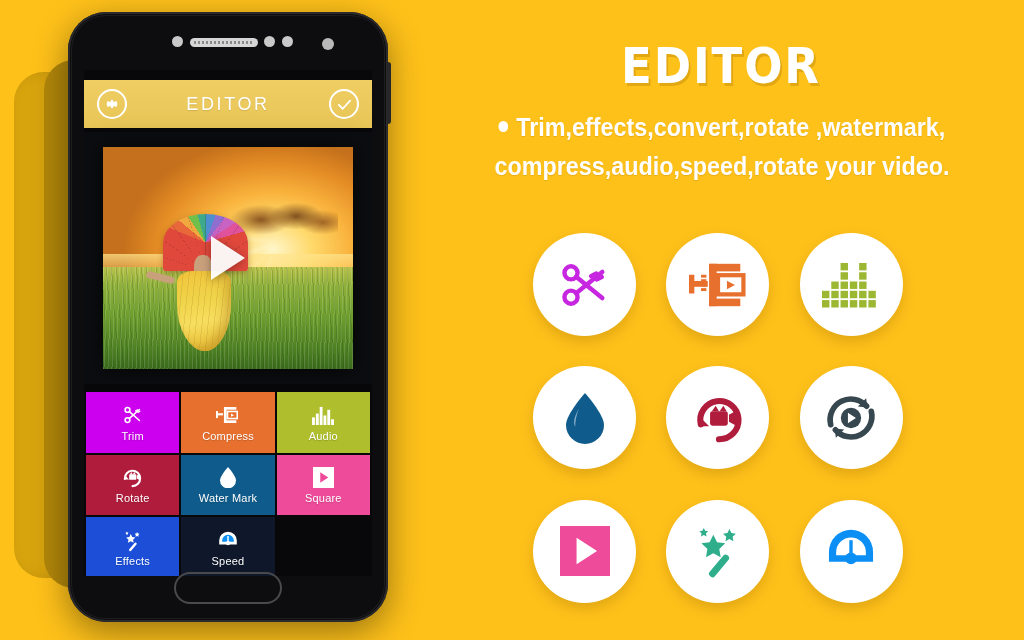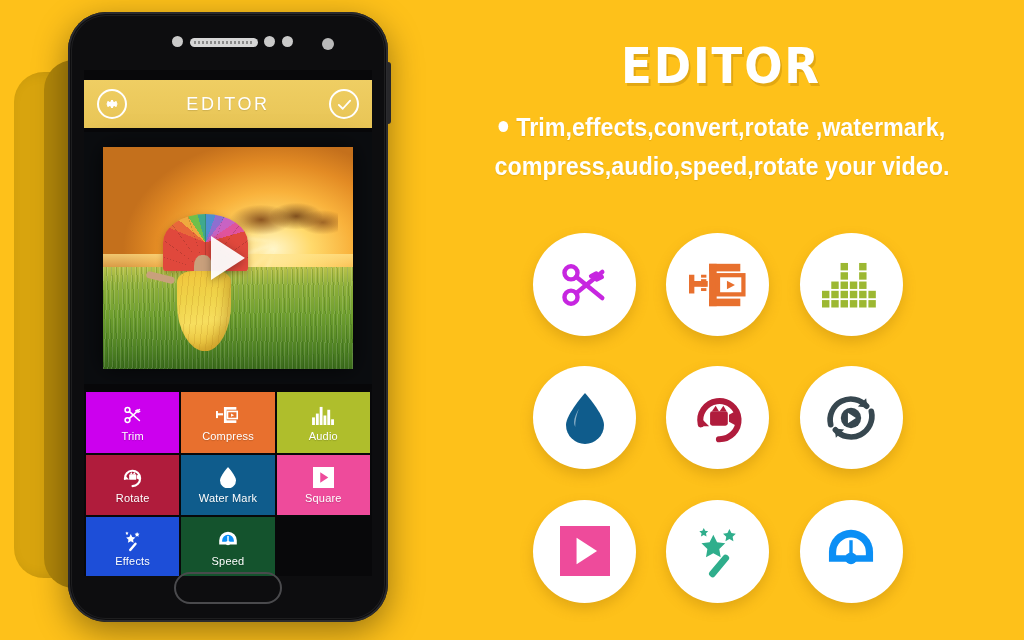--- a/index.html
+++ b/index.html
@@ -377,21 +377,21 @@
             <svg width="23" height="23" viewBox="0 0 24 24" fill="#fff">
               <path d="M10.2 5.3l1.5 3 3.3.5-2.4 2.3.6 3.3-3-1.6-3 1.6.6-3.3-2.4-2.3 3.3-.5z"></path>
               <path d="M16.8 3.1l.8 1.6 1.8.3-1.3 1.3.3 1.8-1.6-.9-1.6.9.3-1.8-1.3-1.3 1.8-.3z"></path>
               <path d="M6.2 2.6l.55 1.1 1.2.18-.87.85.2 1.2-1.08-.57-1.08.57.2-1.2-.87-.85 1.2-.18z"></path>
               <rect x="11.2" y="13.2" width="2.6" height="11" rx="1.2" transform="rotate(40 12.5 18.5)"></rect>
             </svg>
           </div>
           <div class="tile-label">Effects</div>
         </div>
 
-        <div class="tile" style="background:#14532d">
+        <div class="tile" style="background:#0f172a">
           <div class="tile-ico">
             <svg width="22" height="22" viewBox="0 0 24 24" fill="#fff">
               <path d="M12 3a9.6 9.6 0 00-9.6 9.6v4.2h19.2v-4.2A9.6 9.6 0 0012 3z"></path>
               <path d="M12 6.2a6.4 6.4 0 00-6.4 6.4v1.2h12.8v-1.2A6.4 6.4 0 0012 6.2z" fill="#0B8FF5"></path>
               <path d="M11.2 7.6h1.6v7.6h-1.6z"></path>
               <circle cx="12" cy="15.4" r="2.4"></circle>
             </svg>
           </div>
           <div class="tile-label">Speed</div>
         </div>

